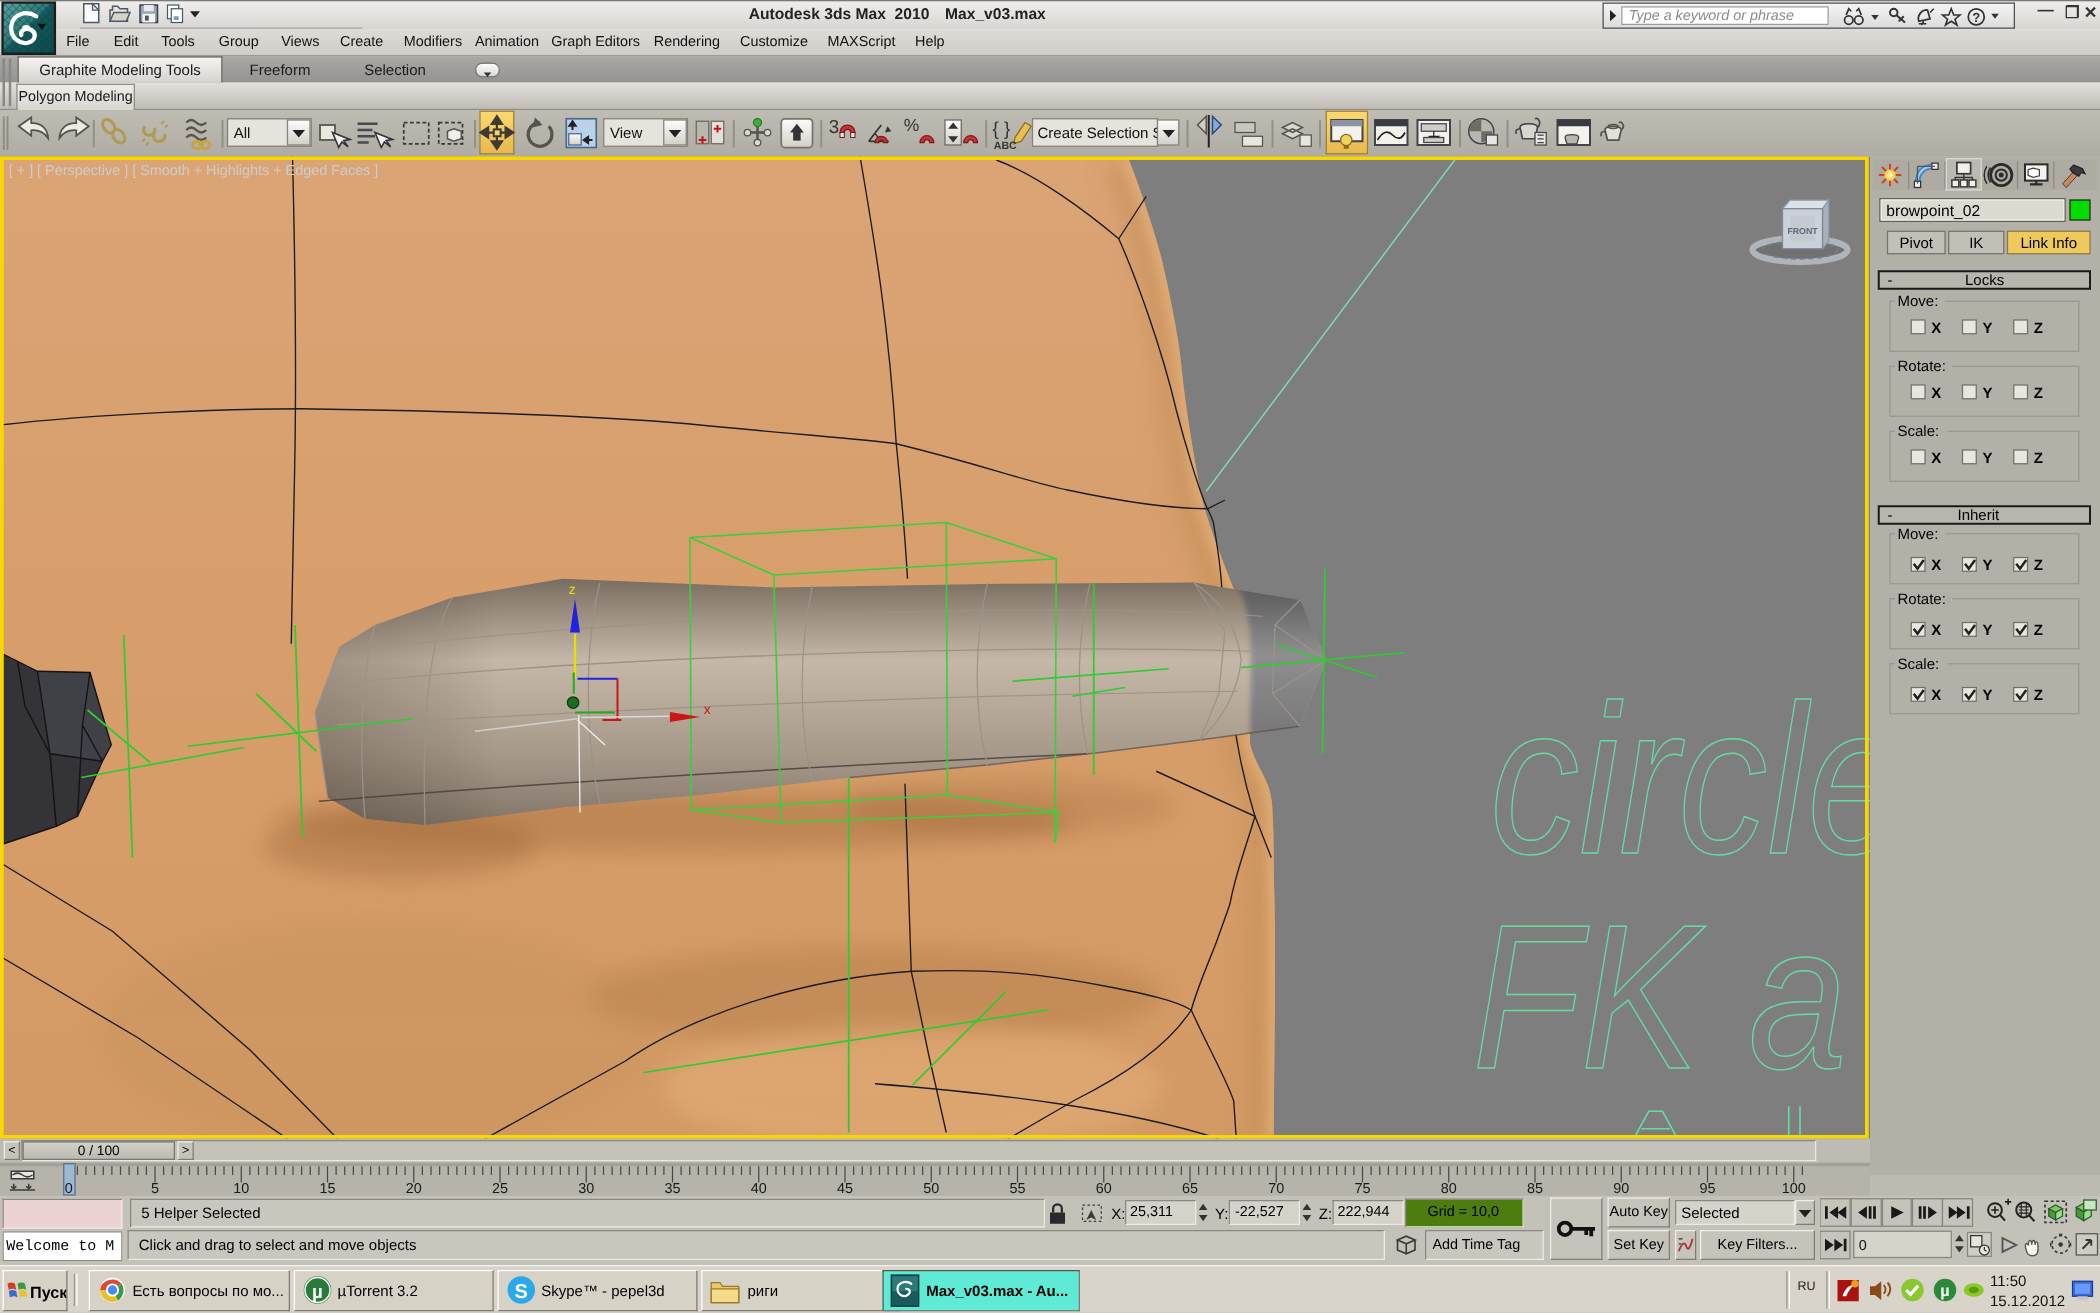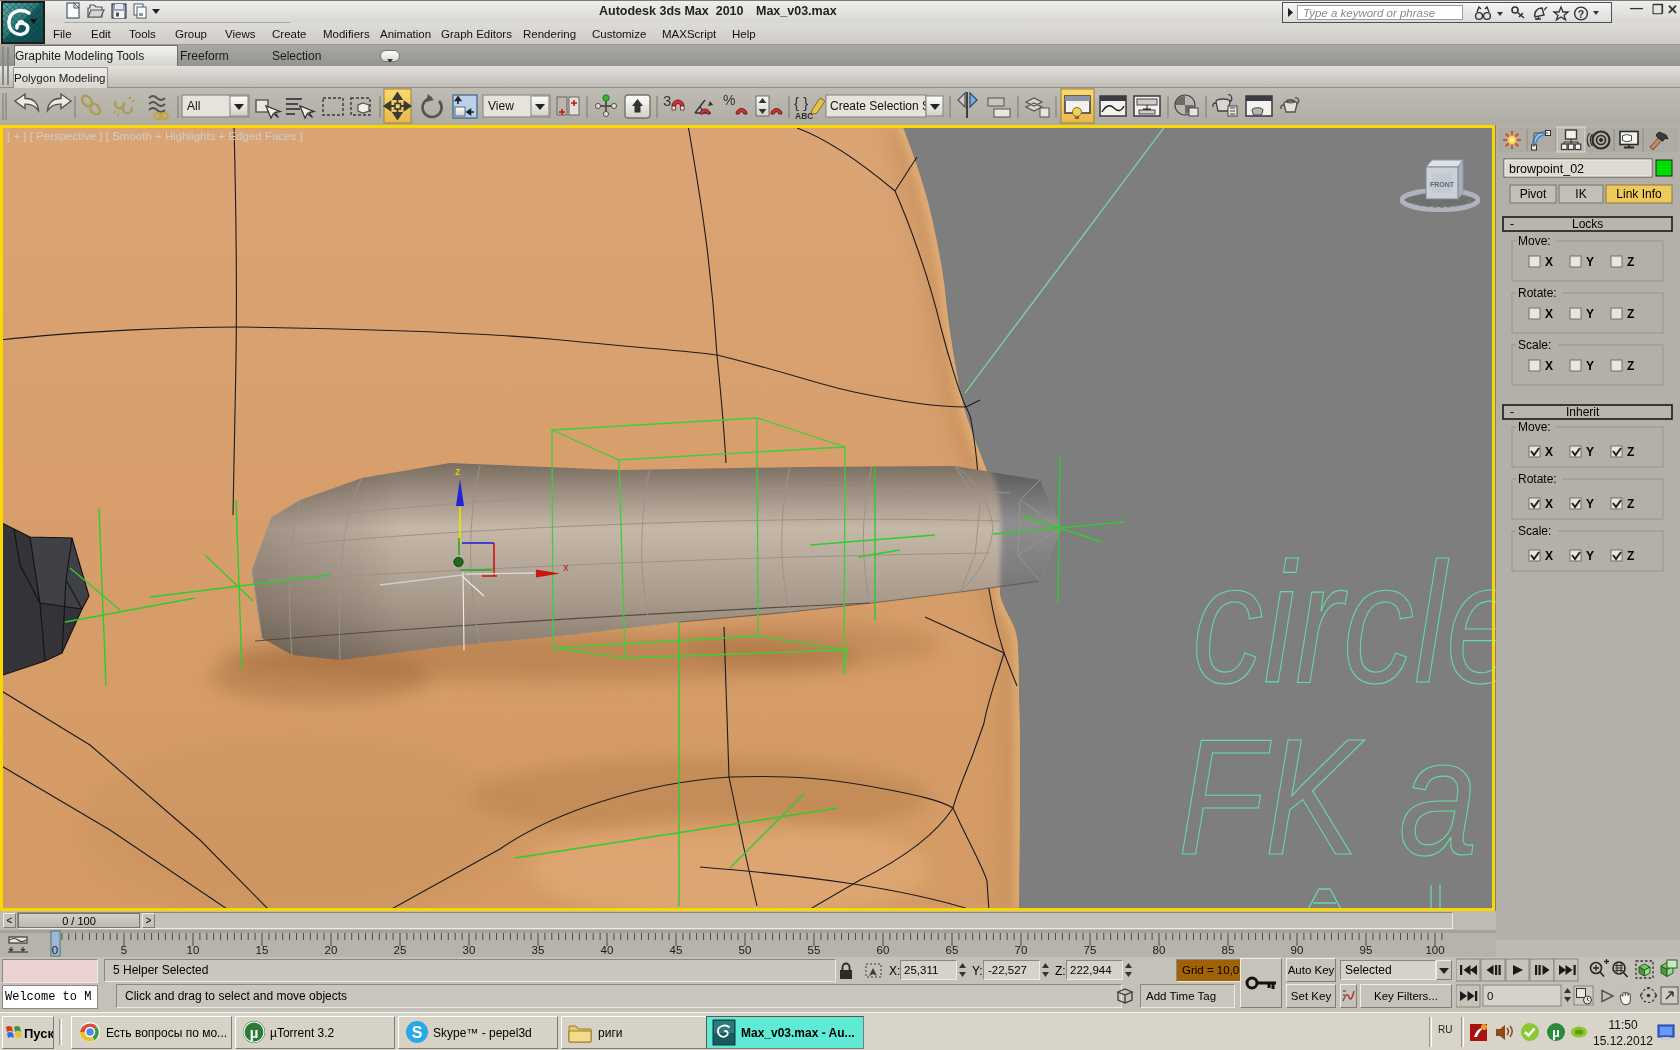--- a/index.html
+++ b/index.html
@@ -14,21 +14,21 @@
 #qat{position:absolute;left:64px;top:1px;width:96px;height:21px}
 
 #logo{position:absolute;left:1px;top:1px;width:44px;height:43px}
 
 #infocenter{position:absolute;left:1282px;top:2px;width:330px;height:21px;border:1px solid #4e4e4e;background:linear-gradient(#f4f4f4,#dcdcdc)}
 #icinput{position:absolute;left:14px;top:2px;width:166px;height:15px;background:#fff;border:1px solid #9c9c9c;font-style:italic;color:#8a8a8a;font-size:11.5px;padding-left:5px;line-height:14px}
 .winbtn{position:absolute;top:2px;font-size:13px;font-weight:bold;color:#333}
 
 #ribbon1{left:0;top:45px;width:1680px;height:21px;background:linear-gradient(#a9a8a4,#94938f)}
 #ribbon2{left:0;top:66px;width:1680px;height:22px;background:linear-gradient(#e3e1dc,#bfbcb5);border-bottom:1px solid #8f8e8a}
-.rtab{position:absolute;font-size:12px;color:#1a1a1a;}
+.rtab{position:absolute;font-size:12px;color:#1a1a1a;text-align:center}
 #gmt{left:14px;top:45px;width:164px;height:21px;background:linear-gradient(#f4f3f1,#d5d3ce);border:1px solid #6e6e6a;border-bottom:none;line-height:20px}
 #pmtab{left:13px;top:67px;width:95px;height:21px;background:linear-gradient(#efede9,#d9d6d0);border:1px solid #8f8e8a;border-bottom:none;line-height:20px;font-size:11.5px}
 
 #toolbar{left:0;top:88px;width:1680px;height:37px;background:linear-gradient(#bebcb3,#aeaca3)}
 
 #viewport{left:0;top:125px;width:1496px;height:786px}
 
 #cmdpanel{left:1496px;top:125px;width:184px;height:815px;background:#b5b2aa}
 
 #timeslider{left:0;top:911px;width:1496px;height:19px;background:#bdbbb2}
@@ -677,40 +677,40 @@
 </g>
 
 <rect x="51" y="1" width="9" height="25" fill="#9db8d2" stroke="#55708a"></rect>
 <text x="55" y="24" font-size="11.5" fill="#1a1a1a" font-family="Liberation Sans" text-anchor="middle">0</text>
 </svg>
 </div>
 <div id="statusrow" class="abs">
 <div class="abs sunken" style="left:2px;top:2px;width:96px;height:24px;background:#ecd2d2"></div>
 <div class="abs" style="left:2px;top:28px;width:96px;height:24px;background:#fff;border:1px solid #8a887f;font-family:'Liberation Mono',monospace;font-size:12px;line-height:22px;padding-left:2px">Welcome to M</div>
 <div class="abs sunken" style="left:104px;top:2px;width:732px;height:23px;background:#c9c7bd;font-size:12px;line-height:21px;padding-left:8px">5 Helper Selected</div>
-<div class="abs sunken" style="left:116px;top:27px;width:1006px;height:24px;background:#c9c7bd;font-size:12px;line-height:22px;padding-left:8px">Click and drag to select and move objects</div>
+<div class="abs sunken" style="left:102px;top:27px;width:1006px;height:24px;background:#c9c7bd;font-size:12px;line-height:22px;padding-left:8px">Click and drag to select and move objects</div>
 
 <svg class="abs" style="left:838px;top:3px" width="52" height="22">
 <rect x="2" y="10" width="12" height="9" fill="#2a2a2a"></rect>
 <path d="M4.5 10 v-3 a3.5 3.5 0 0 1 7 0 v3" fill="none" stroke="#2a2a2a" stroke-width="1.8"></path>
 <rect x="28" y="4" width="15" height="13" fill="none" stroke="#3a3a3a" stroke-dasharray="2 2"></rect>
 <path d="M31 16 l4 -8 4 8 -4 -2 Z" fill="#3a3a3a"></path>
 </svg>
 <span class="abs" style="left:889px;top:7px;font-size:12px">X:</span>
 <div class="abs sunken" style="left:900px;top:3px;width:57px;height:20px;background:#d5d3c9;font-size:11.5px;line-height:18px;padding-left:3px">25,311</div>
 <span class="abs" style="left:972px;top:7px;font-size:12px">Y:</span>
 <div class="abs sunken" style="left:983px;top:3px;width:57px;height:20px;background:#d5d3c9;font-size:11.5px;line-height:18px;padding-left:4px">-22,527</div>
 <span class="abs" style="left:1055px;top:7px;font-size:12px">Z:</span>
 <div class="abs sunken" style="left:1066px;top:3px;width:57px;height:20px;background:#d5d3c9;font-size:11.5px;line-height:18px;padding-left:3px">222,944</div>
 <svg class="abs" style="left:957px;top:3px" width="180" height="20">
 <g fill="#333">
           <path d="M2 8 l3.5-5 3.5 5 Z M2 12 l3.5 5 3.5-5 Z M85 8 l3.5-5 3.5 5 Z M85 12 l3.5 5 3.5-5 Z M168 8 l3.5-5 3.5 5 Z M168 12 l3.5 5 3.5-5 Z"></path>
         </g>
 </svg>
-<div class="abs sunken" style="left:1176px;top:2px;width:95px;height:23px;background:#a16207;font-size:11.5px;line-height:21px;padding-left:5px">Grid = 10,0</div>
+<div class="abs sunken" style="left:1124px;top:2px;width:95px;height:23px;background:#4d7c0f;font-size:11.5px;line-height:21px;padding-left:17px">Grid = 10,0</div>
 <div class="abs sunken" style="left:1140px;top:27px;width:95px;height:24px;background:#c9c7bd;font-size:11.5px;line-height:22px;padding-left:5px">Add Time Tag</div>
 <svg class="abs" style="left:1112px;top:29px" width="24" height="20">
 <path d="M6 6 l7 -3 7 3 -7 3 Z m0 0 v8 l7 3 7 -3 v-8 M13 9 v8" fill="none" stroke="#3a3a3a" stroke-width="1.3"></path>
 </svg>
 
 <div class="abs raised" style="left:1240px;top:1px;width:42px;height:50px;background:#c6c3ba"></div>
 <svg class="abs" style="left:1244px;top:14px" width="36" height="24">
 <circle cx="8" cy="12" r="5" fill="none" stroke="#111" stroke-width="3"></circle>
 <path d="M13 12 L32 12 M25 12 l0 5 M29 12 l0 6" stroke="#111" stroke-width="3"></path>
 </svg>
@@ -868,20 +868,20 @@
 </g>
 <circle cx="62" cy="12" r="9" fill="#8ac832"></circle>
 <path d="M57 12 l3.5 3.5 6 -7" fill="none" stroke="#fff" stroke-width="2.5"></path>
 <circle cx="88" cy="12" r="9" fill="#2a8a3a"></circle>
 <text x="88" y="16.5" font-size="13" font-weight="bold" fill="#fff" text-anchor="middle">µ</text>
 <g transform="translate(103,4)">
 <ellipse cx="8" cy="8" rx="8" ry="5.5" fill="#8ac828"></ellipse>
 <ellipse cx="8" cy="8" rx="4" ry="2.6" fill="#5a9a10"></ellipse>
 </g>
 </svg>
-<div class="abs" style="left:1592px;top:4px;width:62px;text-align:center;font-size:12px;color:#111;line-height:16px">11:50<br>15.12.2012</div>
+<div class="abs" style="left:1592px;top:4px;width:62px;text-align:left;font-size:12px;color:#111;line-height:16px">11:50<br>15.12.2012</div>
 <svg class="abs" style="left:1657px;top:10px" width="20" height="20">
 <rect x="1" y="2" width="16" height="12" fill="#3a6ae8" stroke="#1a3a8a"></rect>
 <rect x="3" y="4" width="12" height="8" fill="#6a9af8"></rect>
 <path d="M5 14 l8 0 l1 3 l-10 0 Z" fill="#c8c8c8"></path>
 </svg>
 </div>
 </div>
 
 </body></html>

